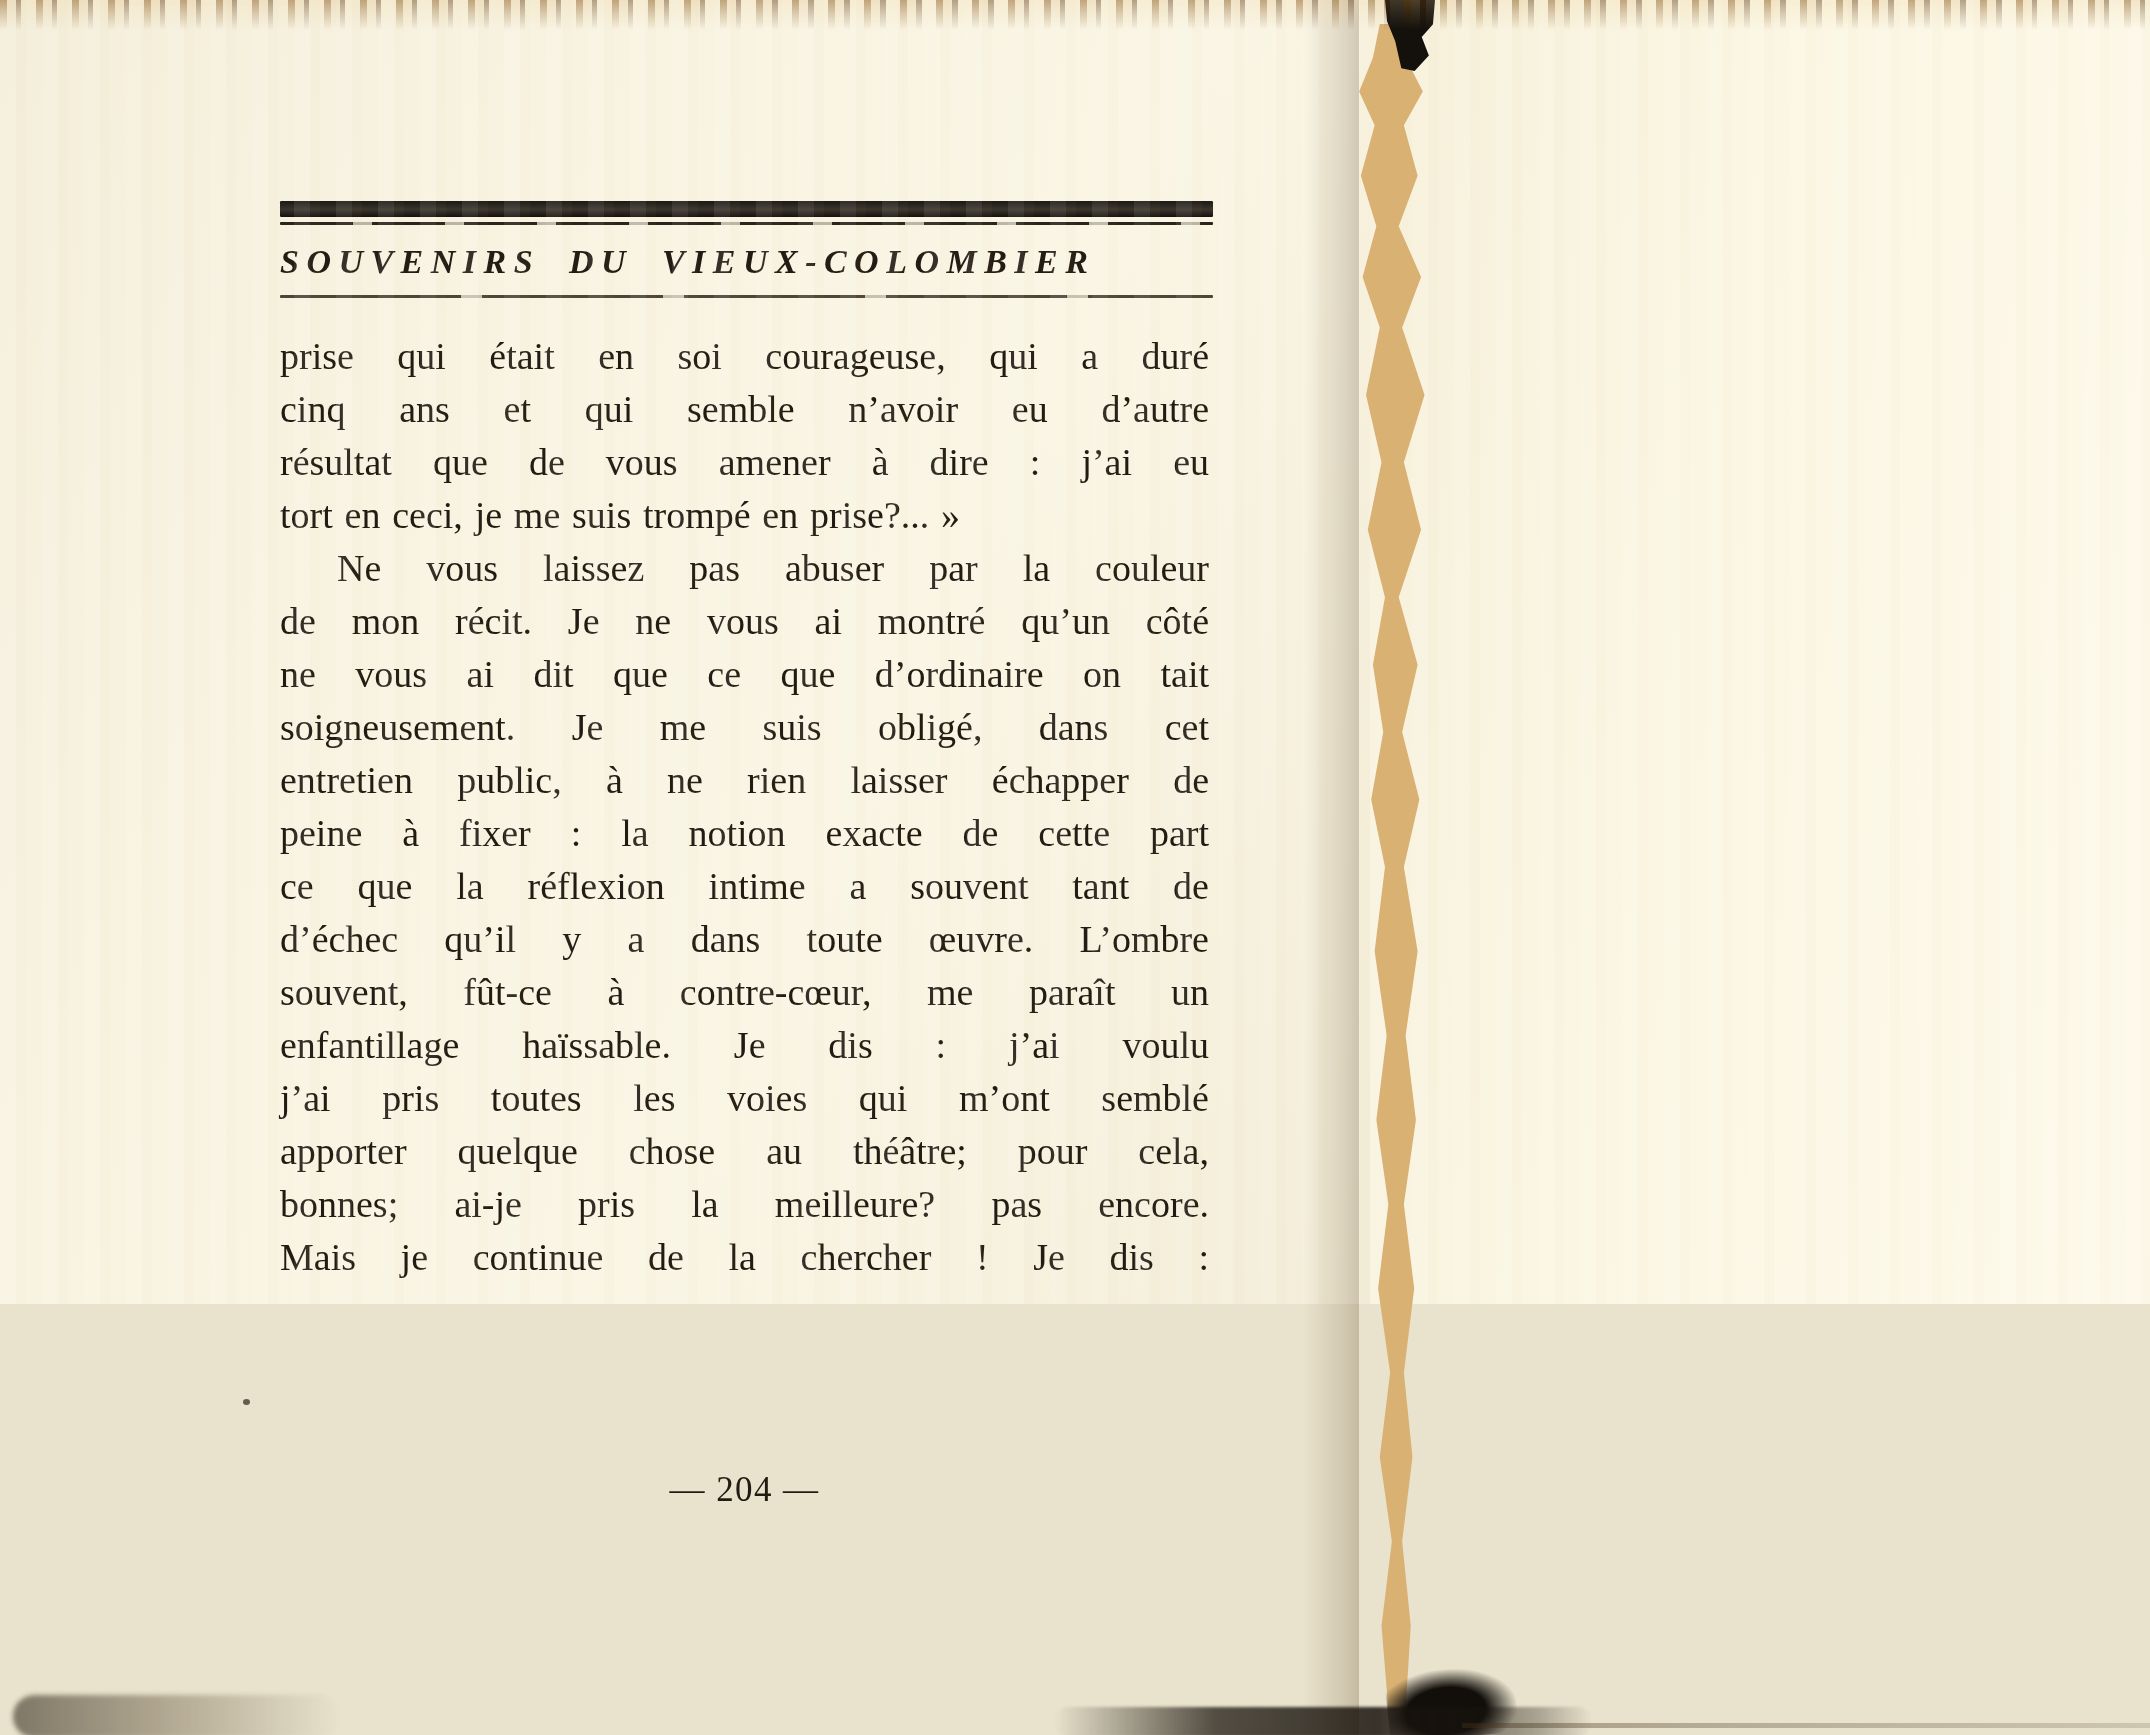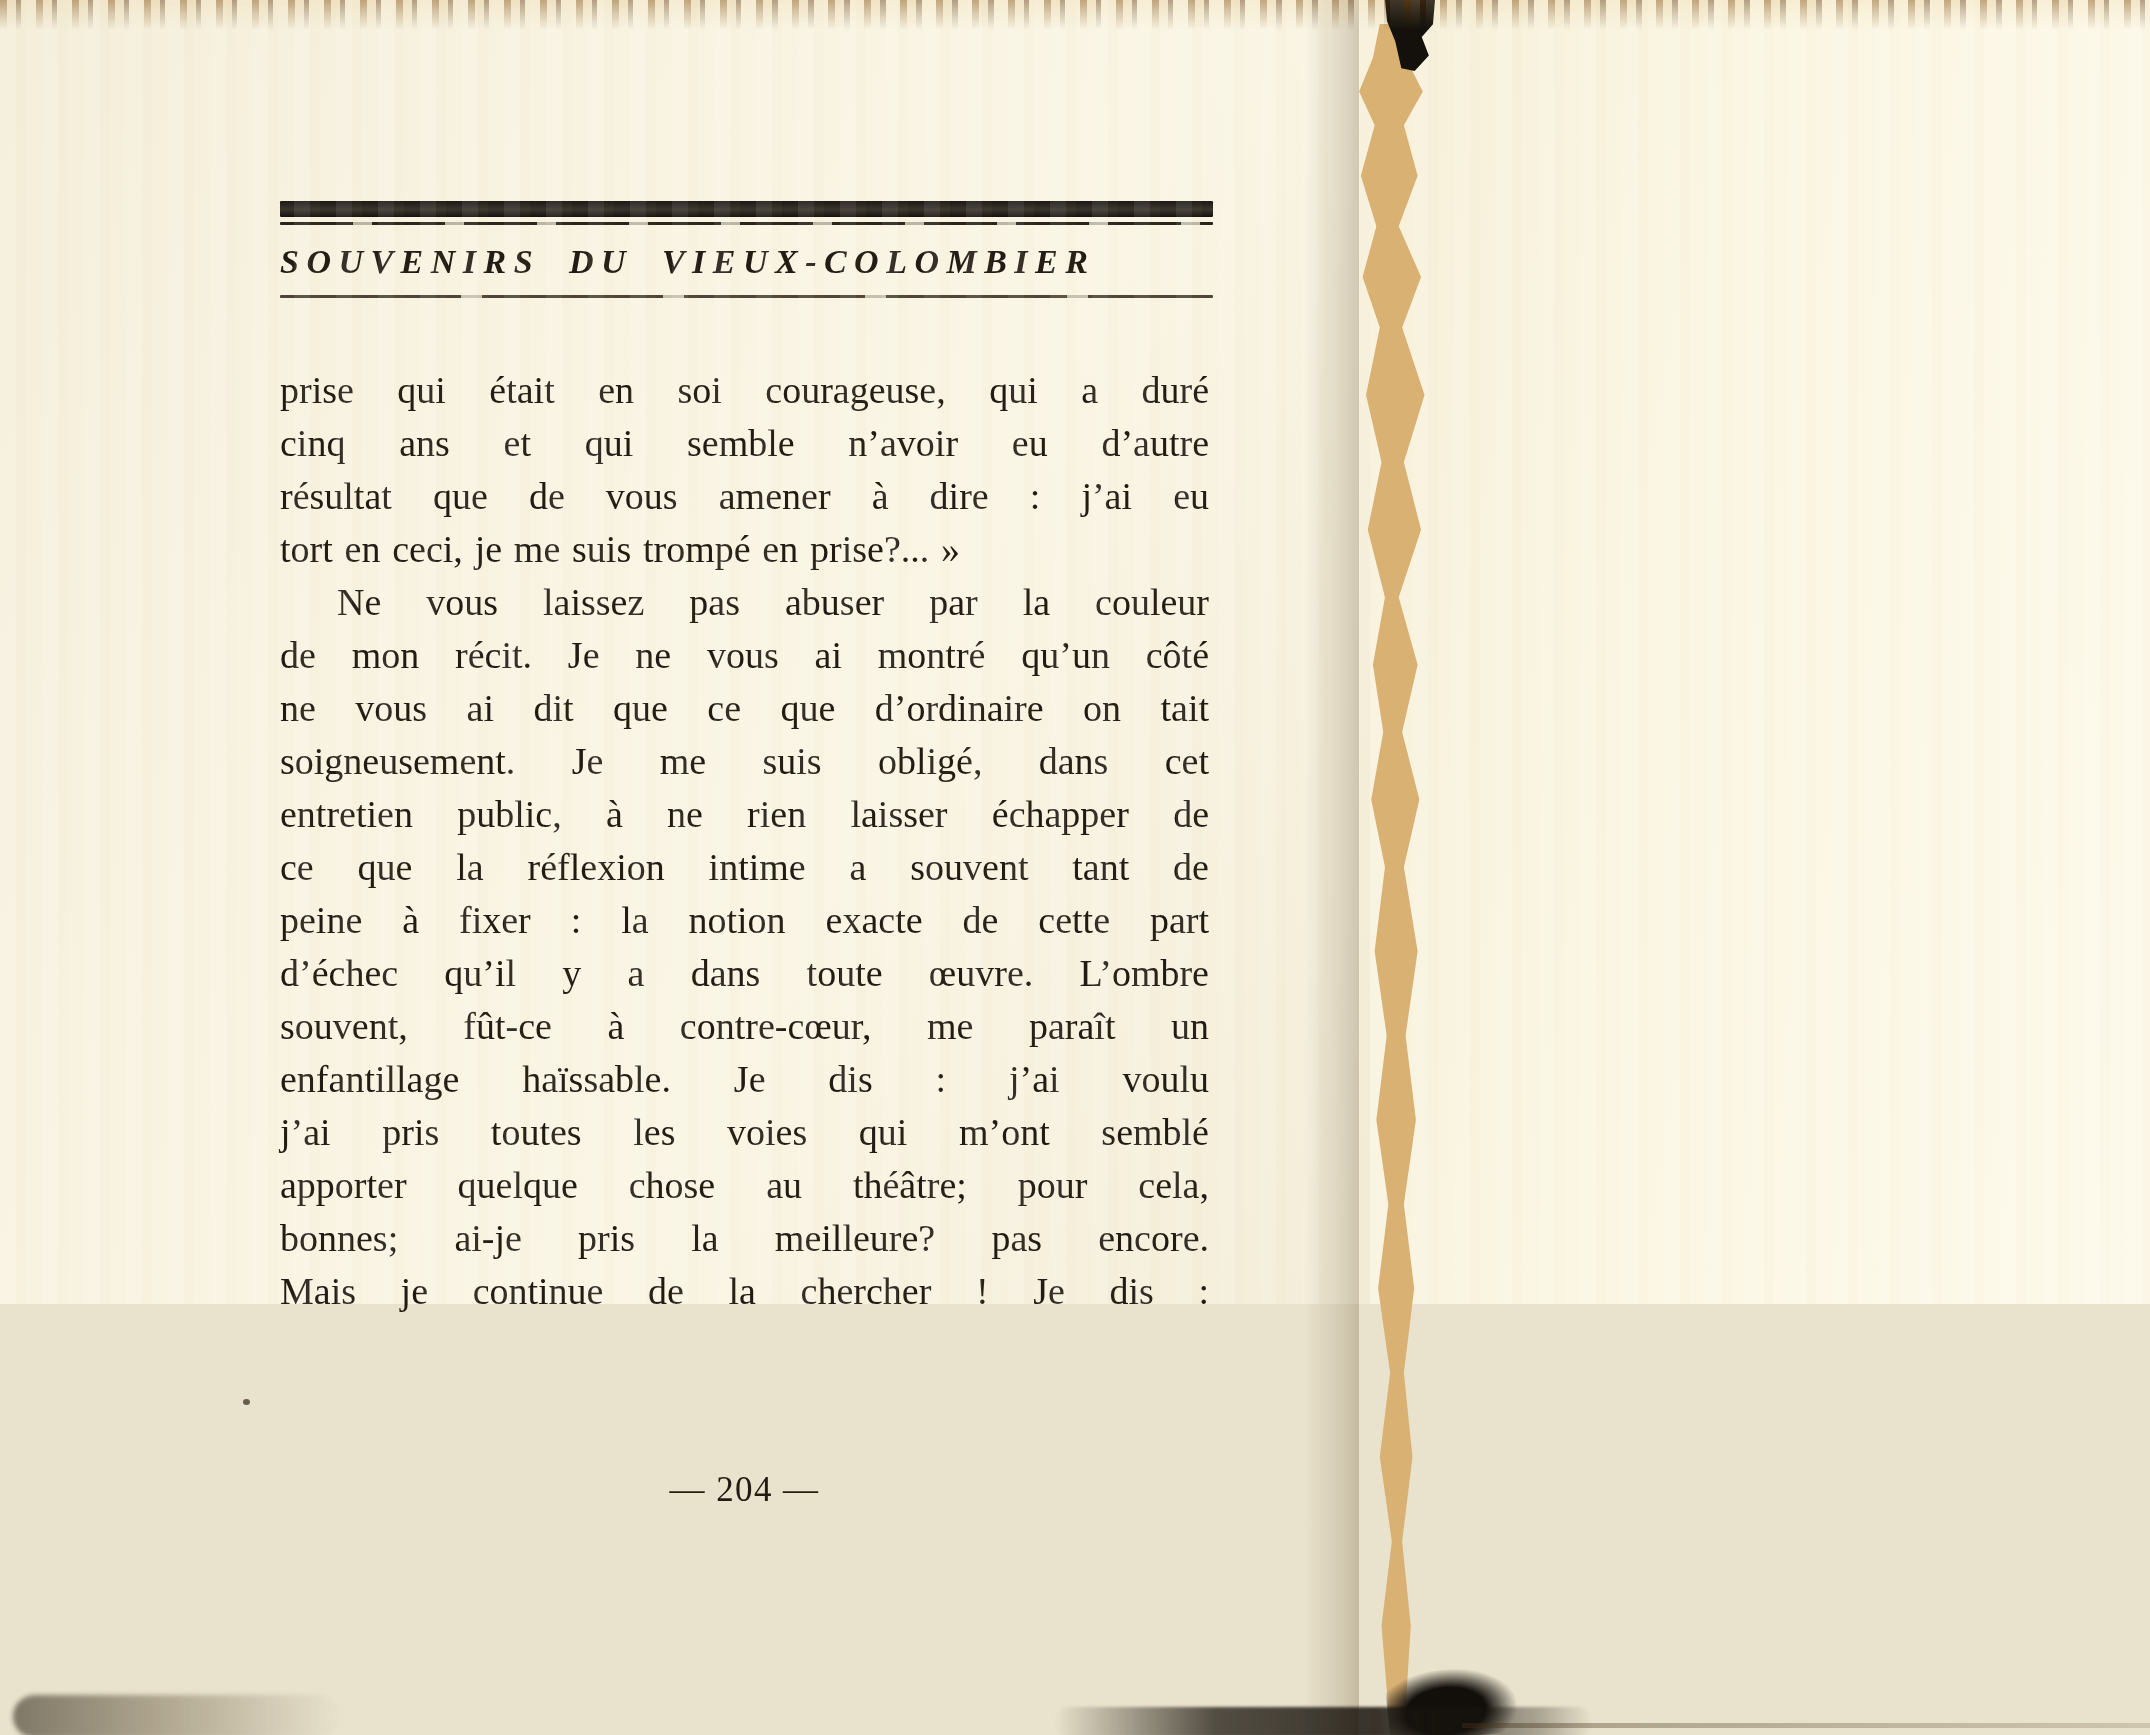--- a/index.html
+++ b/index.html
@@ -44,21 +44,21 @@
     display:block;margin-top:13px;white-space:nowrap;overflow:visible;
     font-style:italic;font-weight:700;font-size:34px;line-height:47px;
     letter-spacing:.22em;word-spacing:.38em;color:#231c14;
   }
   .rule-bottom{
     height:3px;margin-top:9.5px;border-radius:0.9px;
     background:repeating-linear-gradient(90deg,rgba(48,38,26,.85) 0 181px,rgba(48,38,26,.25) 181px 202px);
   }
   
   .body-text{position:absolute;font-size:38px;line-height:53px;word-spacing:.06em;}
-  .body-text.bt-left{left:280px;top:364px;width:929px;}
+  .body-text.bt-left{left:280px;top:330px;width:929px;}
   .line{white-space:normal;}
   .line.just{text-align:justify;text-align-last:justify;}
   .line.indent{text-indent:57px;}
   
   .page-number{position:absolute;font-size:35px;letter-spacing:.04em;text-align:center;}
   .pn-left{left:280px;top:1470px;width:929px;}
   .ink-speck{position:absolute;left:243px;top:1399px;width:6.9px;height:6px;border-radius:50%;background:#47392a;opacity:.8;}
   
   .top-fringe{
     position:absolute;left:0;top:0;width:2752px;height:30px;pointer-events:none;
@@ -126,22 +126,22 @@
     <div class="body-text bt-left">
         <div class="line just">prise qui était en soi courageuse, qui a duré</div>
         <div class="line just">cinq ans et qui semble n’avoir eu d’autre</div>
         <div class="line just">résultat que de vous amener à dire : j’ai eu</div>
         <div class="line">tort en ceci, je me suis trompé en prise?... »</div>
         <div class="line indent just">Ne vous laissez pas abuser par la couleur</div>
         <div class="line just">de mon récit. Je ne vous ai montré qu’un côté</div>
         <div class="line just">ne vous ai dit que ce que d’ordinaire on tait</div>
         <div class="line just">soigneusement. Je me suis obligé, dans cet</div>
         <div class="line just">entretien public, à ne rien laisser échapper de</div>
+        <div class="line just">peine à fixer : la notion exacte de cette part</div>
         <div class="line just">ce que la réflexion intime a souvent tant de</div>
-        <div class="line just">peine à fixer : la notion exacte de cette part</div>
         <div class="line just">d’échec qu’il y a dans toute œuvre. L’ombre</div>
         <div class="line just">souvent, fût-ce à contre-cœur, me paraît un</div>
         <div class="line just">enfantillage haïssable. Je dis : j’ai voulu</div>
         <div class="line just">j’ai pris toutes les voies qui m’ont semblé</div>
         <div class="line just">apporter quelque chose au théâtre; pour cela,</div>
         <div class="line just">bonnes; ai-je pris la meilleure? pas encore.</div>
         <div class="line just">Mais je continue de la chercher ! Je dis :</div>
       </div>
 
     <div class="ink-speck"></div>

